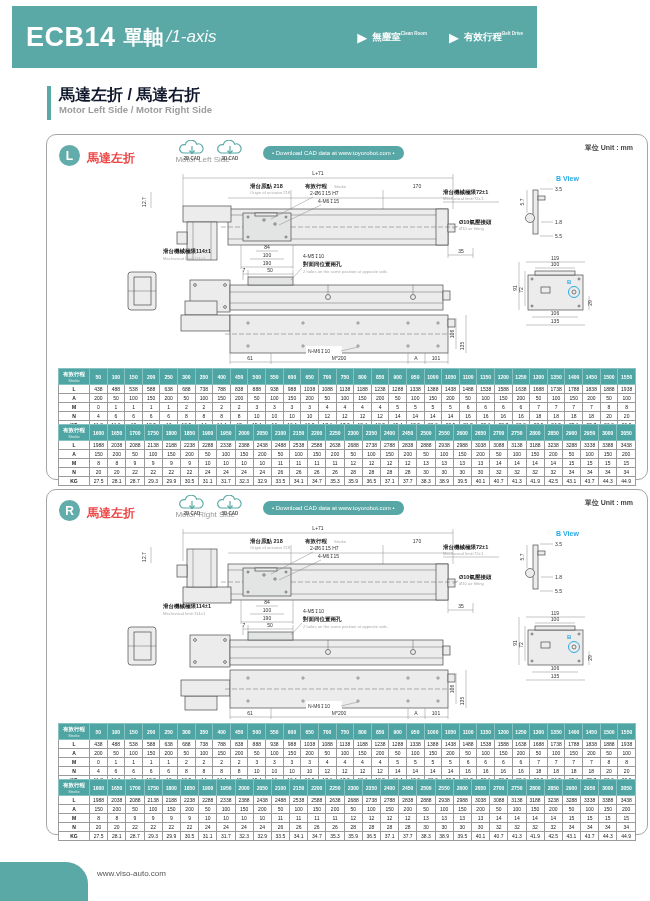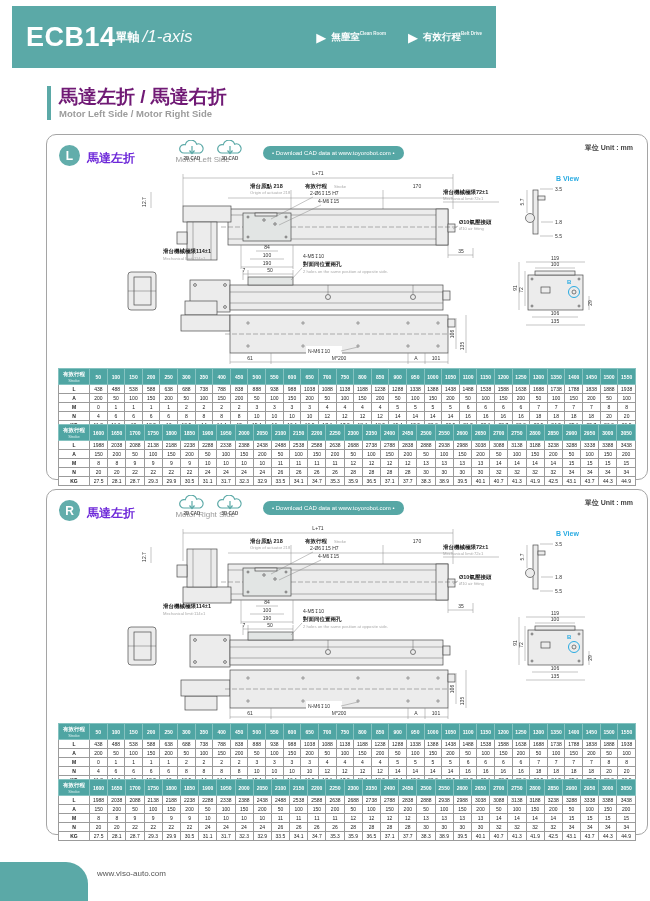--- a/index.html
+++ b/index.html
@@ -1,46 +1,46 @@
 <!DOCTYPE html>
 <html><head>
 <meta charset="utf-8">
 <style>
   html,body{margin:0;padding:0;}
   body{width:650px;height:901px;position:relative;overflow:hidden;background:#fff;
        font-family:"Liberation Sans",sans-serif;}
 
   
-  .banner{position:absolute;left:12px;top:6px;width:484px;height:62px;background:#5ba9a7;
+  .banner{position:absolute;left:12px;top:6px;width:525px;height:62px;background:#5ba9a7;
           display:flex;align-items:center;padding:0 14px;box-sizing:border-box;color:#fff;}
   .banner .model{font-size:27px;font-weight:bold;letter-spacing:0.5px;}
-  .banner .cn{font-size:12px;font-weight:bold;}
+  .banner .cn{font-size:20px;font-weight:bold;margin-left:8px;}
   .banner .axis{font-size:17px;font-weight:400;margin-left:3px;opacity:.95;font-style:italic;}
   .tags{display:flex;gap:22px;margin-left:auto;}
   .tag{display:flex;align-items:center;gap:5px;}
   .tag .tri{font-size:13px;line-height:13px;}
   .tag .tcol{display:flex;flex-direction:row;line-height:1.1;}
   .tag .tcn{font-size:9.5px;font-weight:bold;}
   .tag .ten{font-size:4.5px;font-weight:bold;opacity:.9;}
 
   
   .section{position:absolute;left:47px;top:86px;display:flex;}
   .secbar{width:4px;height:34px;background:#5ba9a7;margin-right:8px;}
-  .sec-title{font-size:19px;font-weight:bold;color:#701a75;line-height:1.15;}
+  .sec-title{font-size:16px;font-weight:bold;color:#0f172a;line-height:1.15;}
   .sec-sub{font-size:9.5px;font-weight:bold;color:#9c9c9c;}
 
   
   .panel{position:absolute;left:46px;width:602px;height:346px;background:#fff;
          border:1px solid #a5a5a5;border-radius:10px;box-sizing:border-box;}
   .panel-l{top:134px;} .panel-r{top:489px;}
   .pletter{position:absolute;left:12px;top:10px;width:21px;height:21px;border-radius:50%;
            background:#62adab;color:#fff;font-size:12px;font-weight:bold;
            display:flex;align-items:center;justify-content:center;}
   .ptitle{position:absolute;left:40px;top:13px;white-space:nowrap;}
-  .ptitle .cn{font-size:12px;font-weight:bold;color:#6d28d9;}
+  .ptitle .cn{font-size:12px;font-weight:bold;color:#ef4444;}
   .ptitle .en{font-size:8px;color:#9a9a9a;margin-left:4px;padding-left:32px;}
   .cads{position:absolute;left:130px;top:5px;display:flex;gap:8px;}
   .cad{display:flex;flex-direction:column;align-items:center;cursor:pointer;}
   .cad .clabel{font-size:4.5px;color:#555;font-weight:bold;margin-top:-1px;}
   .dl-pill{position:absolute;left:216px;top:11px;height:14px;border-radius:7px;background:#56a7a5;
            color:#fff;font-size:6px;display:flex;align-items:center;padding:0 9px;white-space:nowrap;}
   .unit{position:absolute;right:14px;top:8px;font-size:7px;color:#444;font-weight:bold;}
   .drawing-slot{position:absolute;left:6px;top:33px;width:585px;height:200px;}
 
   

